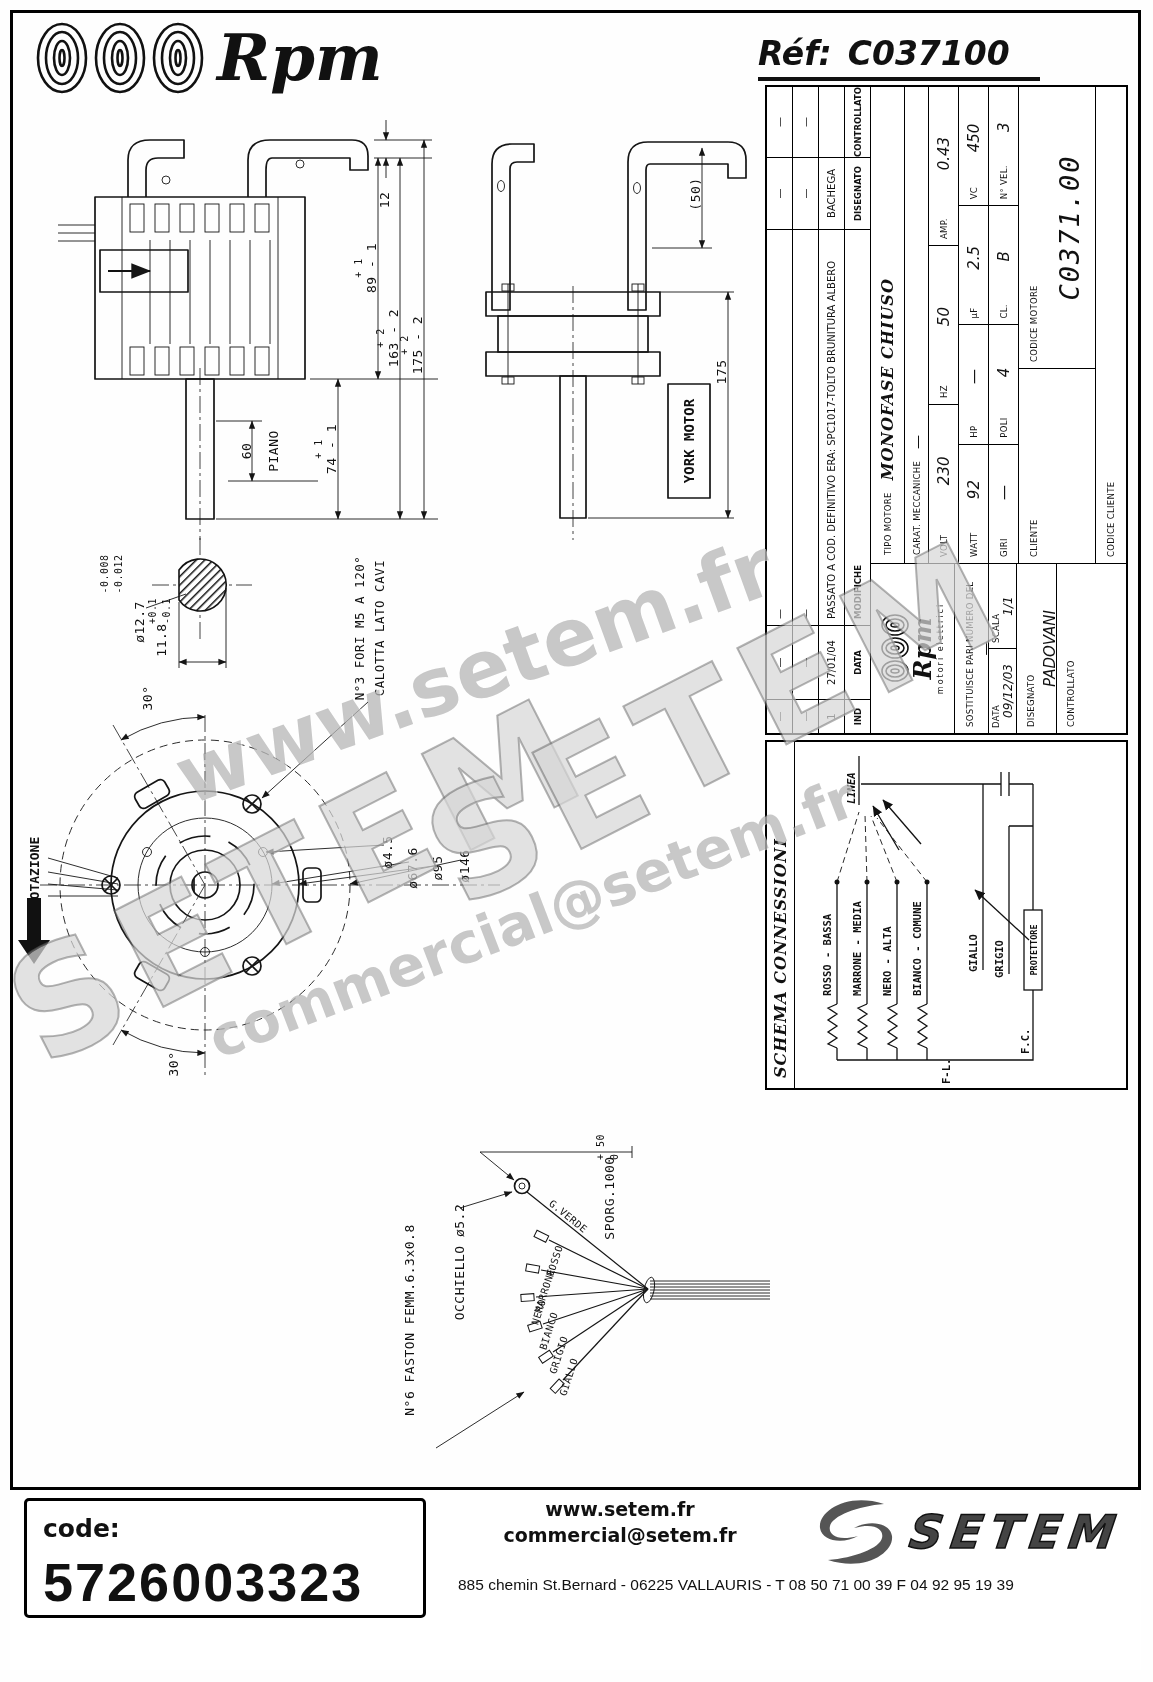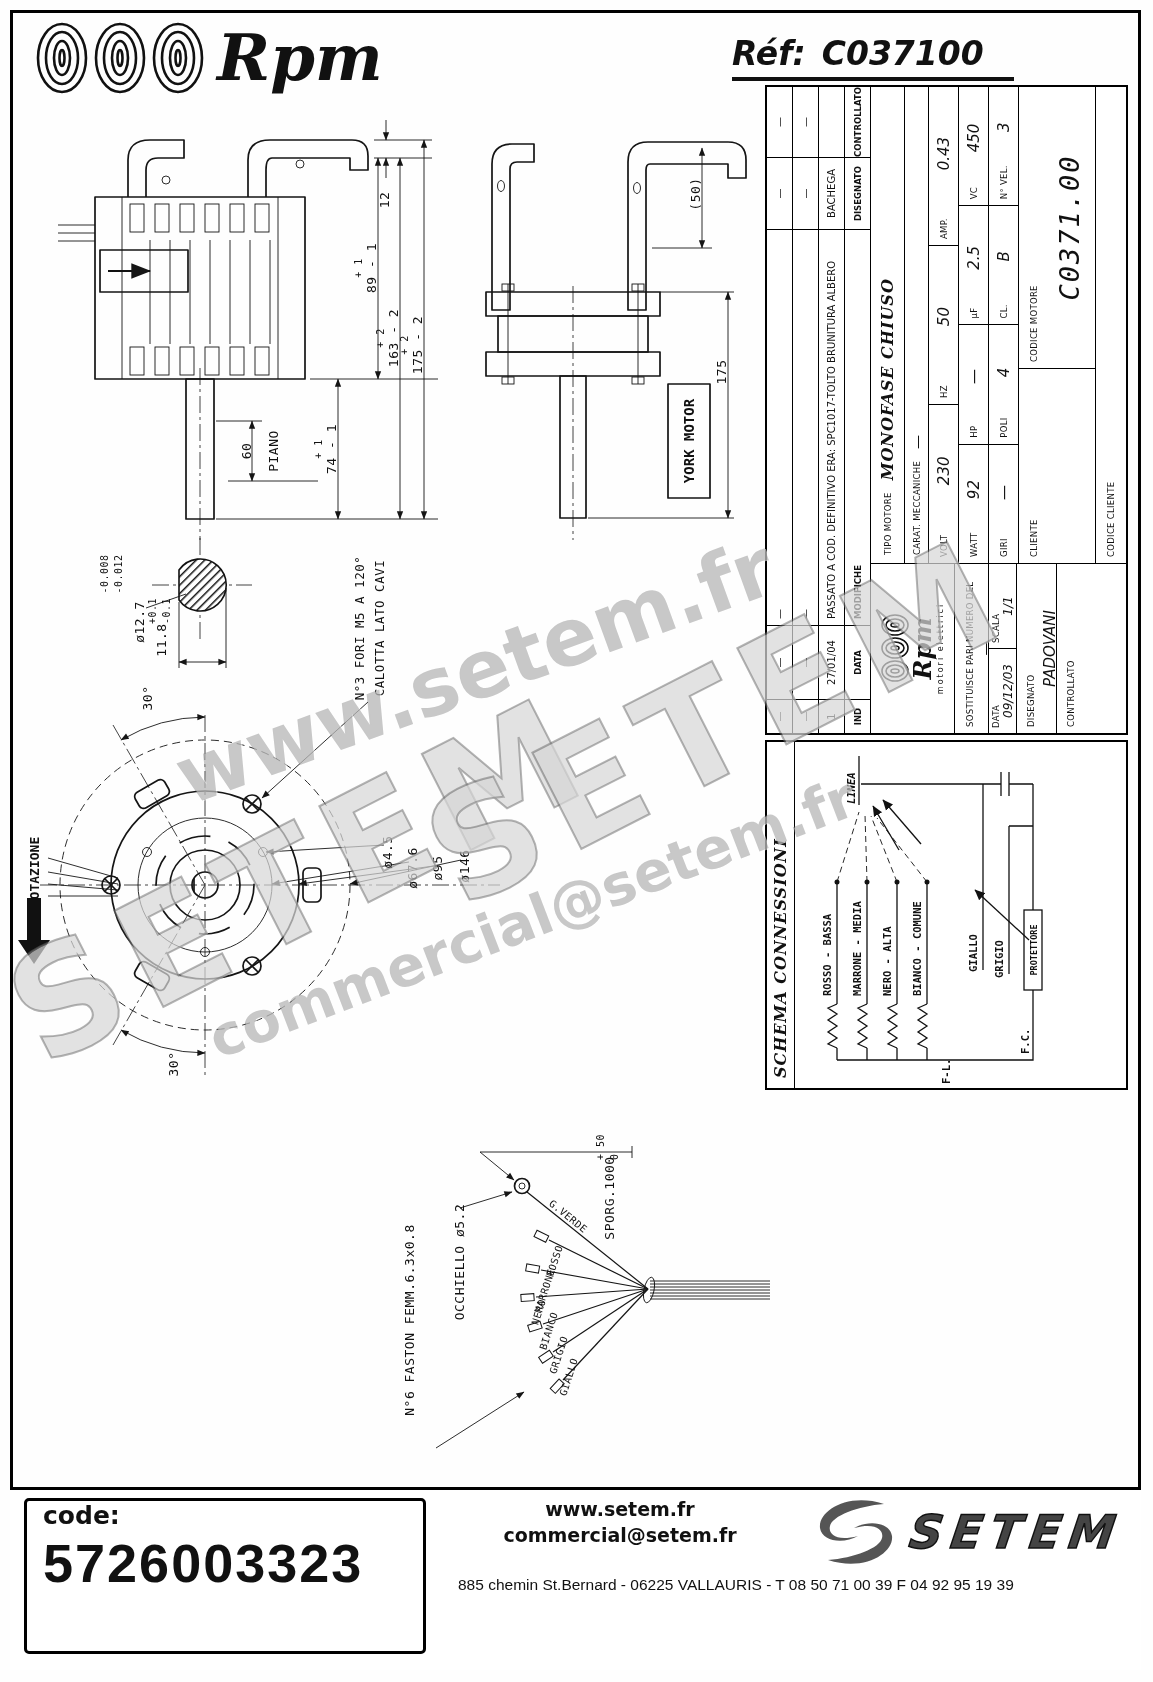--- a/index.html
+++ b/index.html
@@ -4,21 +4,21 @@
 <style>
   *{margin:0;padding:0;box-sizing:border-box}
   body{width:1153px;height:1682px;background:#e8e8e8;font-family:"DejaVu Sans",sans-serif;color:#111}
   .sheet{position:relative;width:1153px;height:1682px;background:#fefefe;overflow:hidden}
   .frame{position:absolute;left:10px;top:10px;width:1131px;height:1660px;border:3px solid #000;z-index:0}
 
   
   .sheet-header{position:absolute;left:0;top:0;width:1153px;height:110px;z-index:3}
   .brand{position:absolute;left:32px;top:16px;display:flex;align-items:center;gap:10px}
   .brand-text{font-family:"DejaVu Serif",serif;font-style:italic;font-weight:bold;font-size:64px;line-height:1}
-  .ref{position:absolute;left:732px;top:34px;width:282px;display:flex;gap:16px;align-items:baseline;
+  .ref{position:absolute;left:758px;top:34px;width:282px;display:flex;gap:16px;align-items:baseline;
        font-size:33px;font-style:italic;font-weight:bold;border-bottom:4px solid #111;padding-bottom:4px}
 
   
   .rot-block{position:absolute;transform-origin:0 0;transform:rotate(-90deg);z-index:2;background:#fff}
   .title-block{left:765px;top:735px;width:650px;height:363px;border:2.5px solid #000}
   .rev-row{display:flex;height:26px;border-bottom:1px solid #000}
   .rc{border-right:1px solid #000;display:flex;align-items:center;justify-content:center;font-size:10px;overflow:hidden;white-space:nowrap}
   .rc.ci{width:34px}.rc.cd{width:74px}
   .rc.cm{flex:1;justify-content:flex-start;padding-left:6px}
   .rc.cg{width:72px}.rc.cc2{width:70px;border-right:none}
@@ -74,23 +74,23 @@
   .wm{position:absolute;z-index:6;pointer-events:none;font-weight:bold;white-space:nowrap;
       color:rgba(125,125,125,.42);text-shadow:1px 1px 0 rgba(255,255,255,.6)}
   .wm1{left:475px;top:672px;font-size:80px;transform:translate(-50%,-50%) rotate(-20deg)}
   .wmBig{font-size:148px;letter-spacing:14px;color:rgba(160,160,160,.30);-webkit-text-stroke:2px rgba(105,105,105,.5)}
   .wm2{left:300px;top:880px;transform:translate(-50%,-50%) rotate(-27deg)}
   .wm3{left:718px;top:722px;transform:translate(-50%,-50%) rotate(-27deg)}
   .wm4{left:532px;top:918px;font-size:56px;transform:translate(-50%,-50%) rotate(-21deg)}
 
   
   .footer{position:absolute;left:10px;top:1487px;width:1131px;height:183px;border-top:3px solid #000;background:#fff;z-index:3}
-  .code-box{position:absolute;left:14px;top:8px;width:402px;height:156px;border:3px solid #000;border-radius:5px;padding:0 16px}
+  .code-box{position:absolute;left:14px;top:8px;width:402px;height:120px;border:3px solid #000;border-radius:5px;padding:13px 16px}
   .code-label{font-size:25px;font-weight:bold}
-  .code-value{font-size:54px;font-weight:bold;letter-spacing:2px;margin-top:2px;font-family:"Liberation Sans",sans-serif}
+  .code-value{font-size:54px;font-weight:bold;letter-spacing:2px;margin-top:8px;font-family:"Liberation Sans",sans-serif}
   .footer-center{position:absolute;left:445px;top:8px;width:330px;text-align:center}
   .f-site{font-size:19px;font-weight:bold}
   .f-email{font-size:19px;font-weight:bold;margin-top:4px}
   .f-address{position:absolute;left:448px;top:86px;width:660px;font-size:15.5px;font-family:"Liberation Sans",sans-serif}
   .footer-brand{position:absolute;right:18px;top:0;display:flex;align-items:center;gap:4px}
   .setem-text{font-style:italic;font-weight:bold;font-size:46px;letter-spacing:8px;color:#444;-webkit-text-stroke:1.5px #111;transform:skewX(-8deg)}
 </style>
 </head>
 <body>
 

